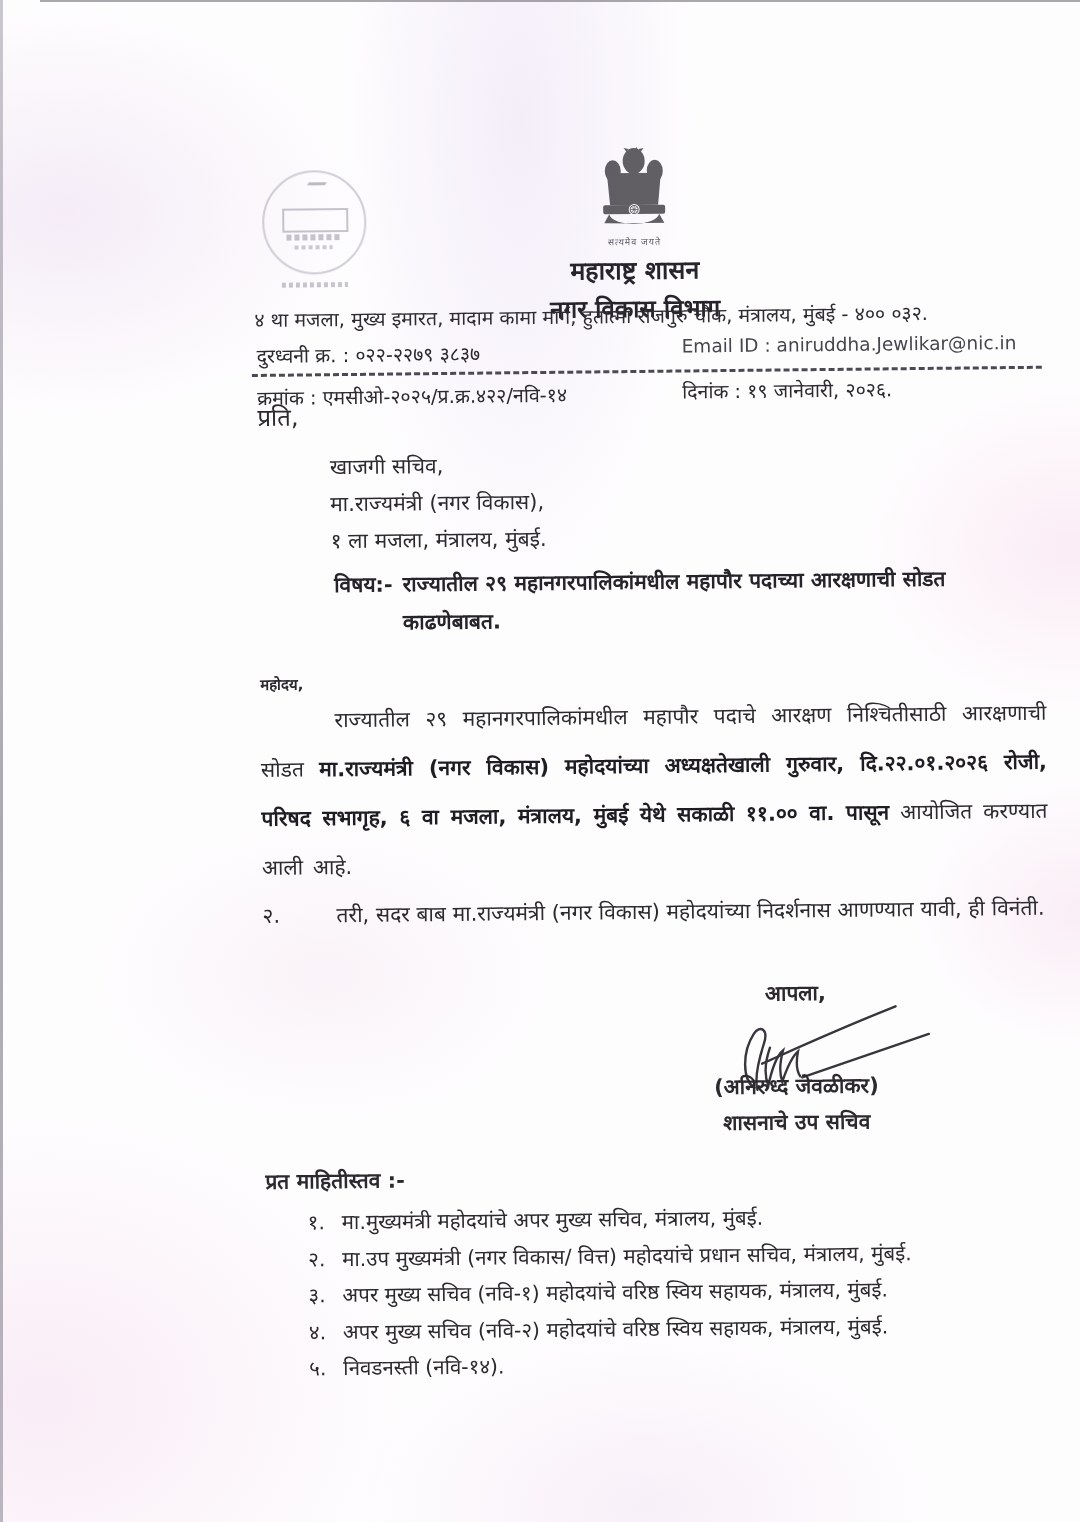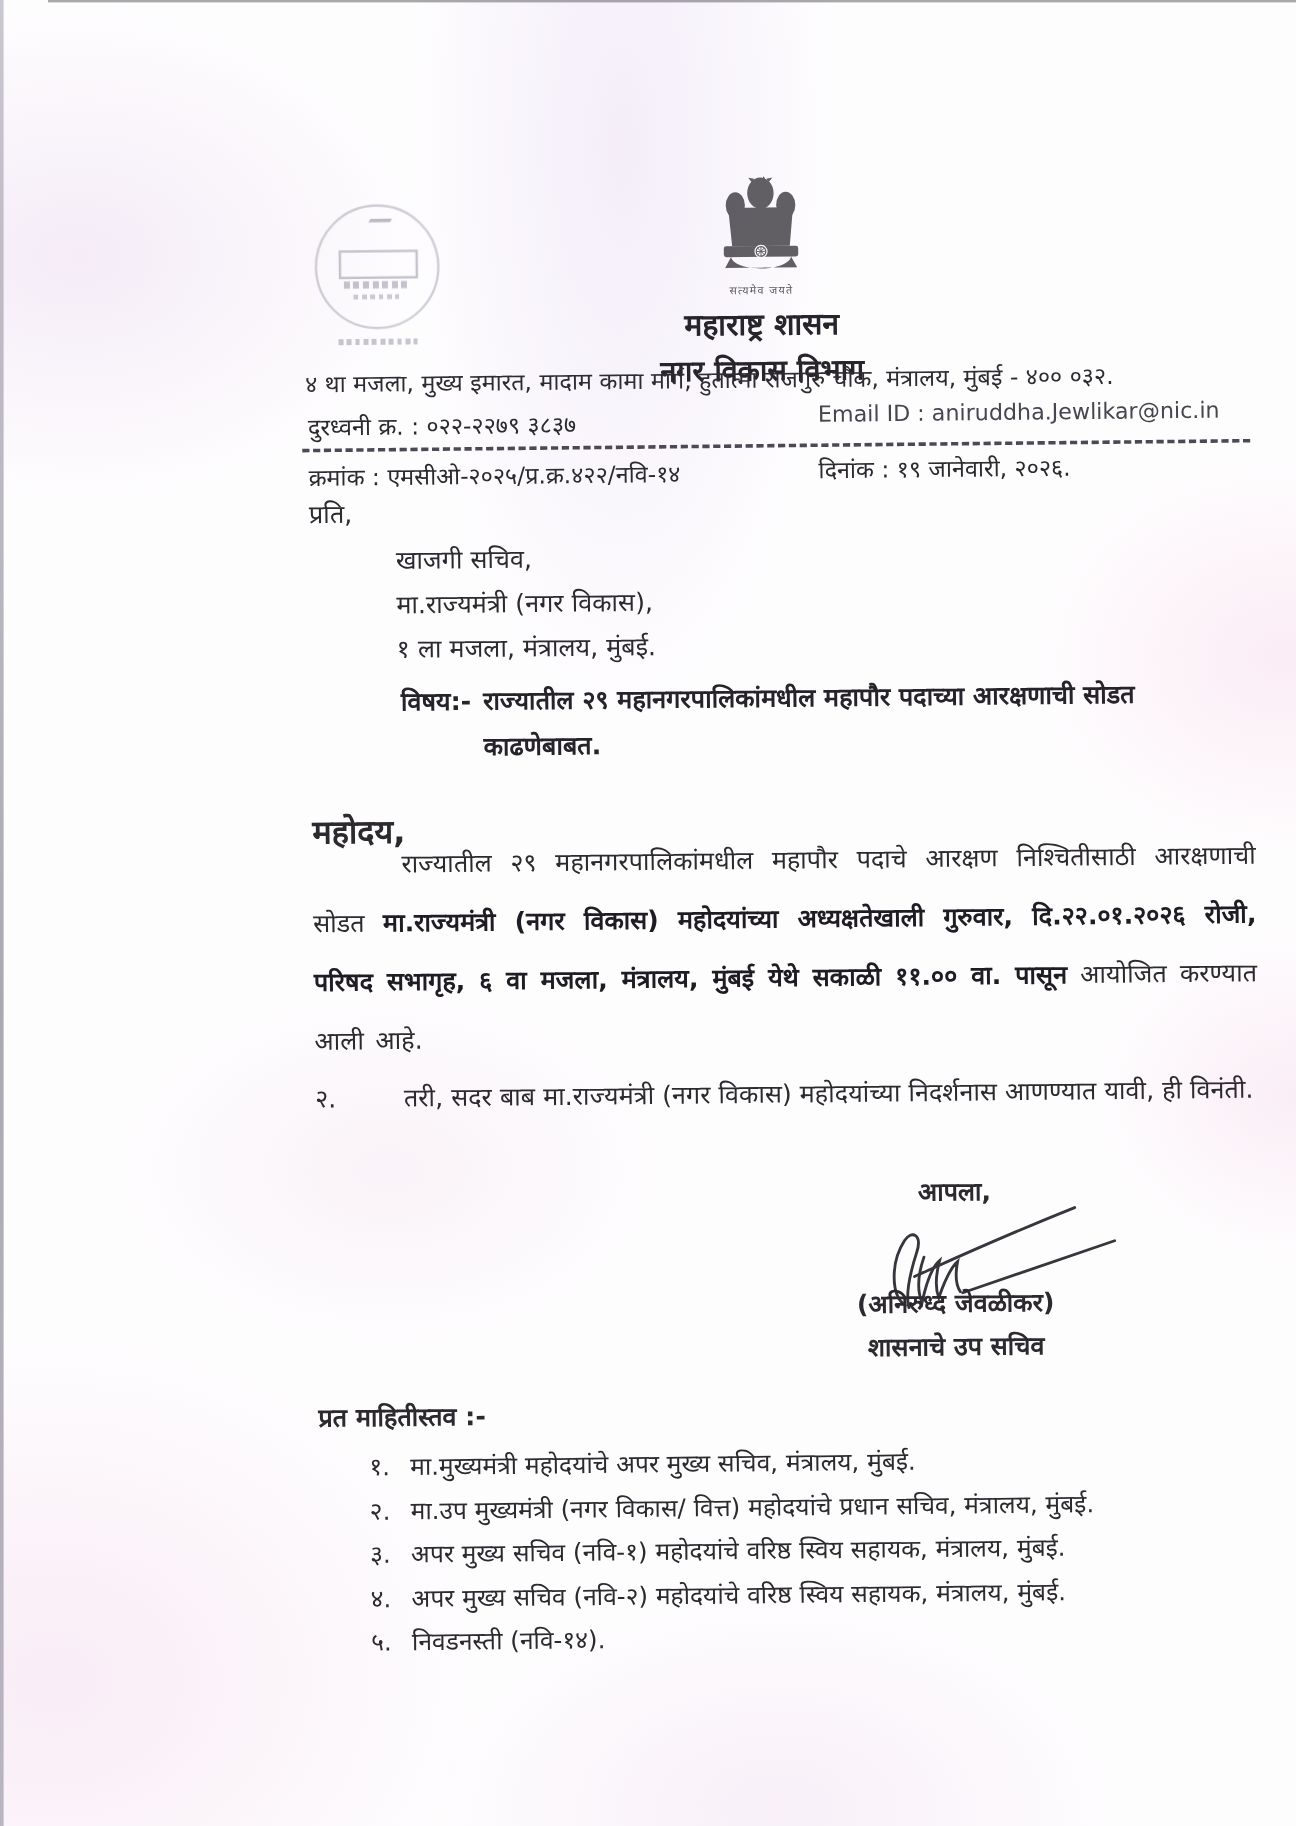--- a/index.html
+++ b/index.html
@@ -60,29 +60,29 @@
   .gov-title { font-size:25px; font-weight:700; color:#27252b; margin-top:4px; }
   .dept-title { font-size:24px; font-weight:700; color:#27252b; margin-top:5px; }
 
   .addr-line { left:256px; top:303px; width:786px; font-size:19.5px; color:#2e2c32; }
   .row-phone-label { left:258px; top:339px; font-size:19.5px; }
   .row-email { left:683px; top:337px; font-size:18.5px; color:#47454d; font-family:"DejaVu Sans","Liberation Sans",sans-serif; }
   .dashed-rule { left:253px; top:371px; width:790px; border-top:3px dashed #4c4954; height:0; }
   .row-ref { left:258px; top:381px; font-size:19.5px; }
   .row-date { left:683px; top:379px; font-size:19.5px; }
 
-  .prati { left:258px; top:411px; font-size:21px; }
+  .prati { left:258px; top:397px; font-size:24px; }
   .recipient { left:330px; top:447px; font-size:21px; line-height:37px; }
 
   .subject { left:333px; top:564px; width:706px; display:flex; gap:10px;
     font-size:21px; font-weight:700; line-height:38px; color:#26242a; }
   .subject-label { white-space:nowrap; }
   .subject-text { width:628px; }
 
-  .salutation { left:258px; top:671px; font-size:27px; font-weight:700; }
+  .salutation { left:258px; top:671px; font-size:15px; font-weight:700; }
   .para1 { left:258px; top:694px; width:786px; font-size:21px; line-height:49px;
     text-align:justify; text-indent:74px; word-spacing:3px; }
   .para1 b { color:#1f1d23; }
   .para2 { left:258px; top:888px; width:786px; font-size:21px; line-height:50px; }
   .para2-num { display:inline-block; width:74px; }
 
   .closing { left:640px; top:981px; width:300px; text-align:center; font-size:21px; font-weight:700; }
   .sig-svg { left:718px; top:998px; }
   .sig-name { left:640px; top:1074px; width:300px; text-align:center; font-size:21px; font-weight:700; }
   .sig-desg { left:640px; top:1110px; width:300px; text-align:center; font-size:21px; font-weight:700; }

